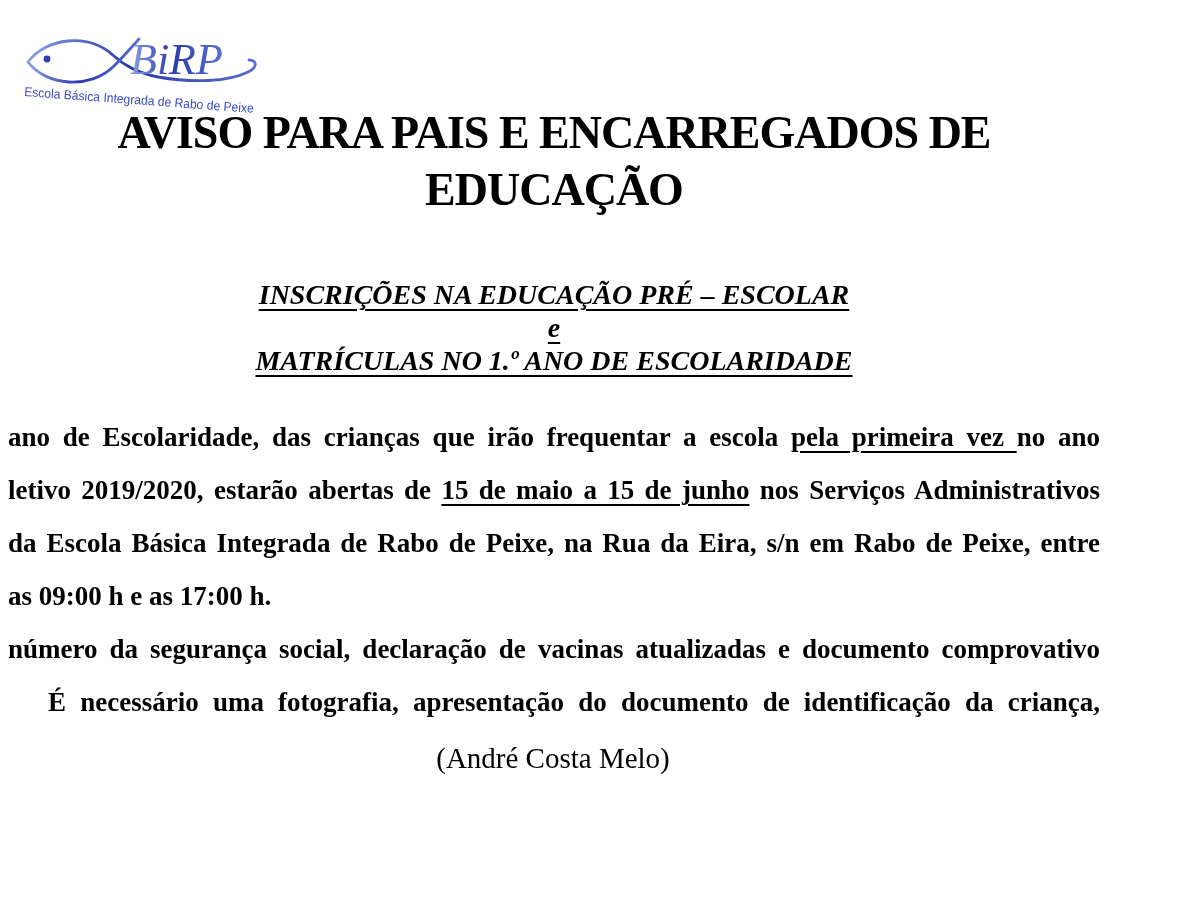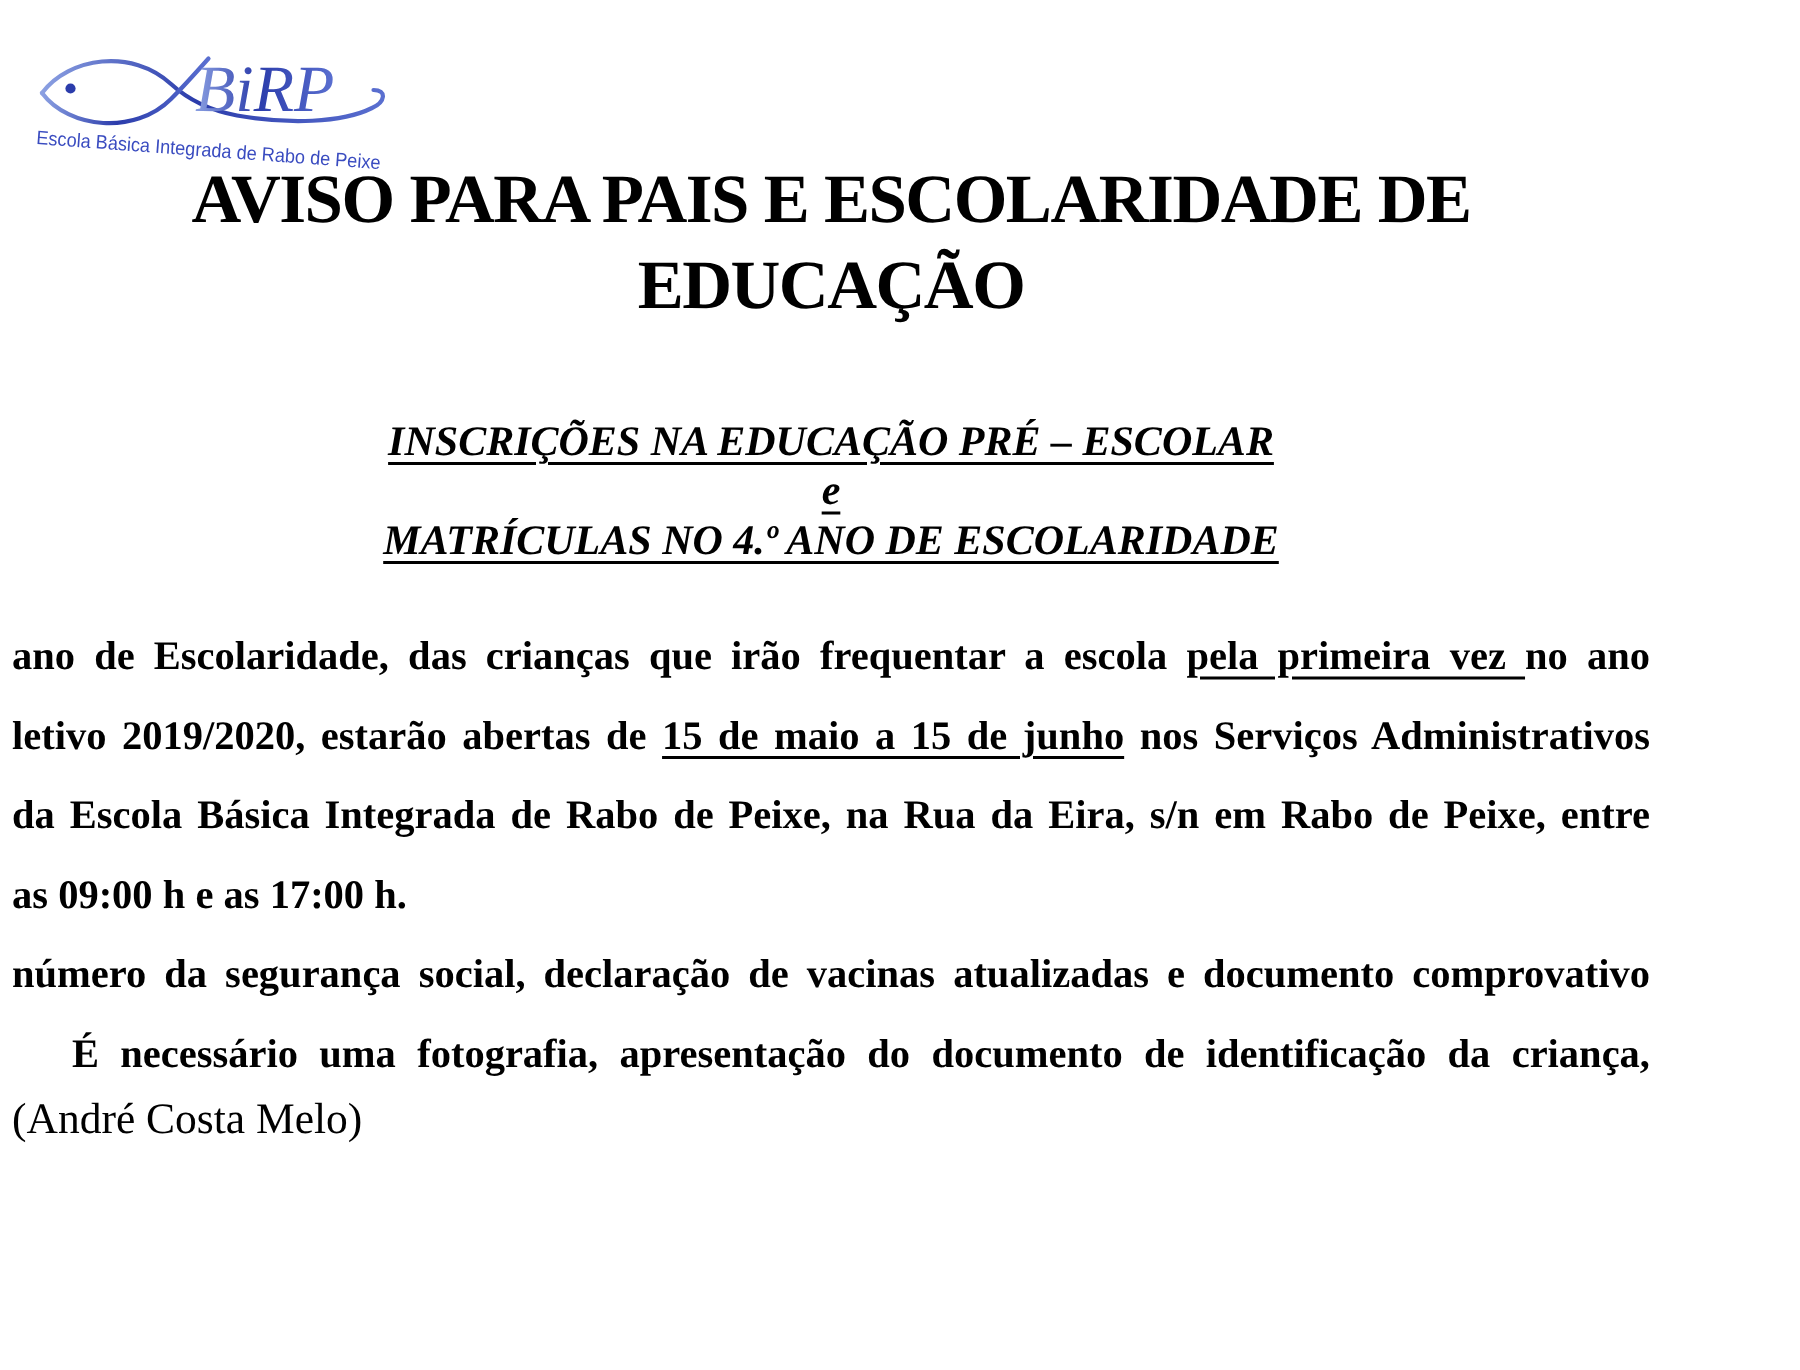--- a/index.html
+++ b/index.html
@@ -69,21 +69,22 @@
     display: flex;
     justify-content: space-between;
     align-items: baseline;
     margin-top: 2px;
     font-size: 29px;
     line-height: 34px;
   }
   .footer-row .left { padding-left: 2px; }
   .footer-row .right { padding-right: 34px; }
   .signature {
-    text-align: left;
+    margin-top: 12px;
+    text-align: center;
     font-size: 29px;
     line-height: 34px;
     padding-right: 2px;
   }
 </style>
 </head>
 <body>
 
 <div class="page">
 
@@ -98,33 +99,33 @@
     <g>
       <path d="M 8 54 C 26 30, 68 24, 94 48 C 106 59, 122 66, 138 69 C 172 75, 208 74, 228 64 C 237 60, 238 52, 229 52" fill="none" stroke="url(#lg)" stroke-width="2.8" stroke-linecap="round"></path>
       <path d="M 8 54 C 26 78, 70 82, 94 58 C 102 50, 111 40, 119 31" fill="none" stroke="url(#lg)" stroke-width="2.8" stroke-linecap="round"></path>
       <circle cx="27" cy="51" r="3.4" fill="#2b3cab"></circle>
     </g>
     <text x="110" y="66" font-size="44" font-style="italic" font-family="Liberation Serif, serif" fill="url(#lg)">BiRP</text>
     <text x="4" y="88" font-size="13" fill="#3a4cc0" font-family="Liberation Sans, sans-serif" transform="rotate(4.2 4 88)" textLength="230" lengthAdjust="spacingAndGlyphs">Escola Básica Integrada de Rabo de Peixe</text>
   </svg>
 
   <h1 class="title">
-    <span class="tline">AVISO PARA PAIS E ESCOLARIDADE DE</span>
+    <span class="tline">AVISO PARA PAIS E ENCARREGADOS DE</span>
     <span class="tline">EDUCAÇÃO</span>
   </h1>
 
   <div class="subtitle">
     <div>
       <span class="uline">INSCRIÇÕES NA EDUCAÇÃO PRÉ – ESCOLAR</span>
     </div>
     <div>
       <span class="uline">e</span>
     </div>
     <div>
-      <span class="uline">MATRÍCULAS NO 4.º ANO DE ESCOLARIDADE</span>
+      <span class="uline">MATRÍCULAS NO 1.º ANO DE ESCOLARIDADE</span>
     </div>
   </div>
 
   <div class="body-text">
       <div>
         <div class="body-line"><span>ano de Escolaridade, das crianças que irão frequentar a escola </span><span class="u">pela primeira vez </span><span>no ano</span></div>
         <div class="body-line"><span>letivo 2019/2020, estarão abertas de </span><span class="u">15 de maio a 15 de junho</span><span> nos Serviços Administrativos</span></div>
         <div class="body-line"><span>da Escola Básica Integrada de Rabo de Peixe, na Rua da Eira, s/n em Rabo de Peixe, entre</span></div>
         <div class="body-line last"><span>as 09:00 h e as 17:00 h.</span></div>
       </div>

